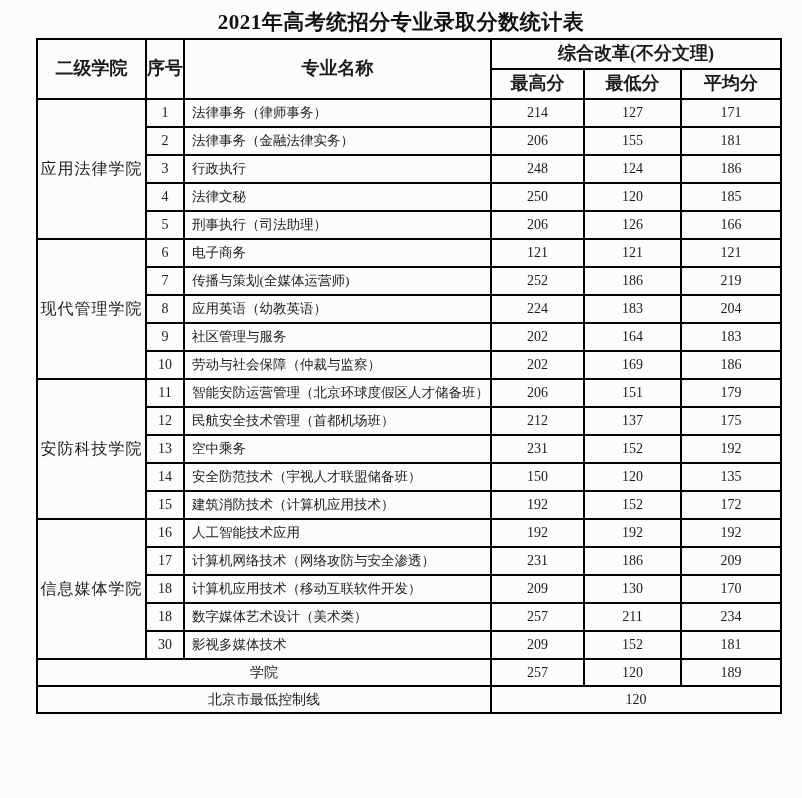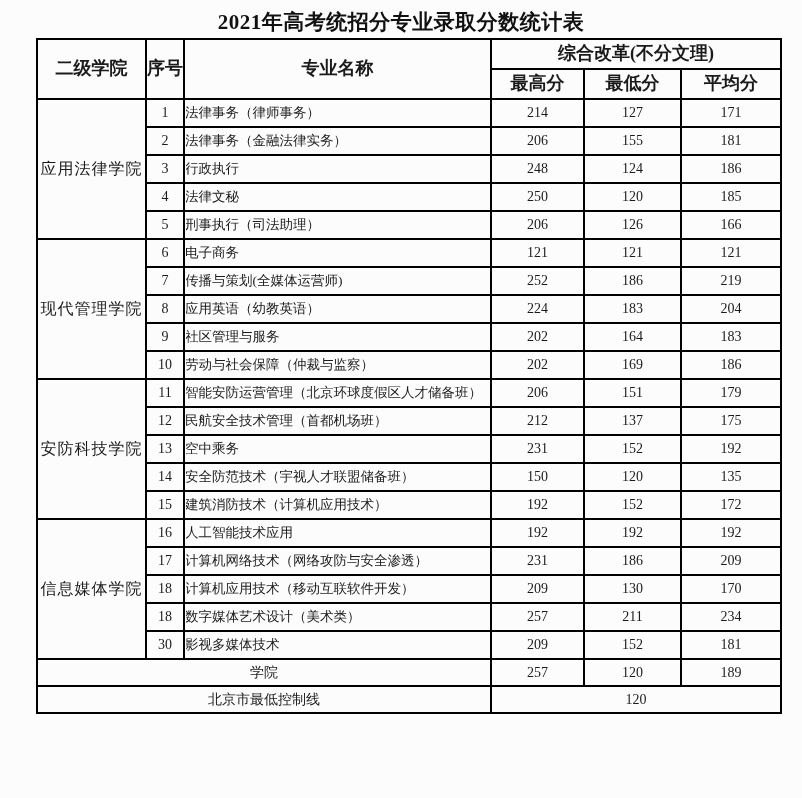--- a/index.html
+++ b/index.html
@@ -46,20 +46,21 @@
   }
   .scores-table tbody td {
     height: 26px;
   }
   .scores-table td.college-cell {
     font-size: 16px;
     letter-spacing: 1px;
   }
   .scores-table td.major-cell {
     text-align: left;
+    padding-left: 7px;
     border-radius: 8px;
   }
   .scores-table td.score-cell,
   .scores-table td.serial-cell {
     font-size: 14px;
   }
   .scores-table tr.summary-row td,
   .scores-table tr.control-row td {
     height: 25px;
     font-size: 14px;

